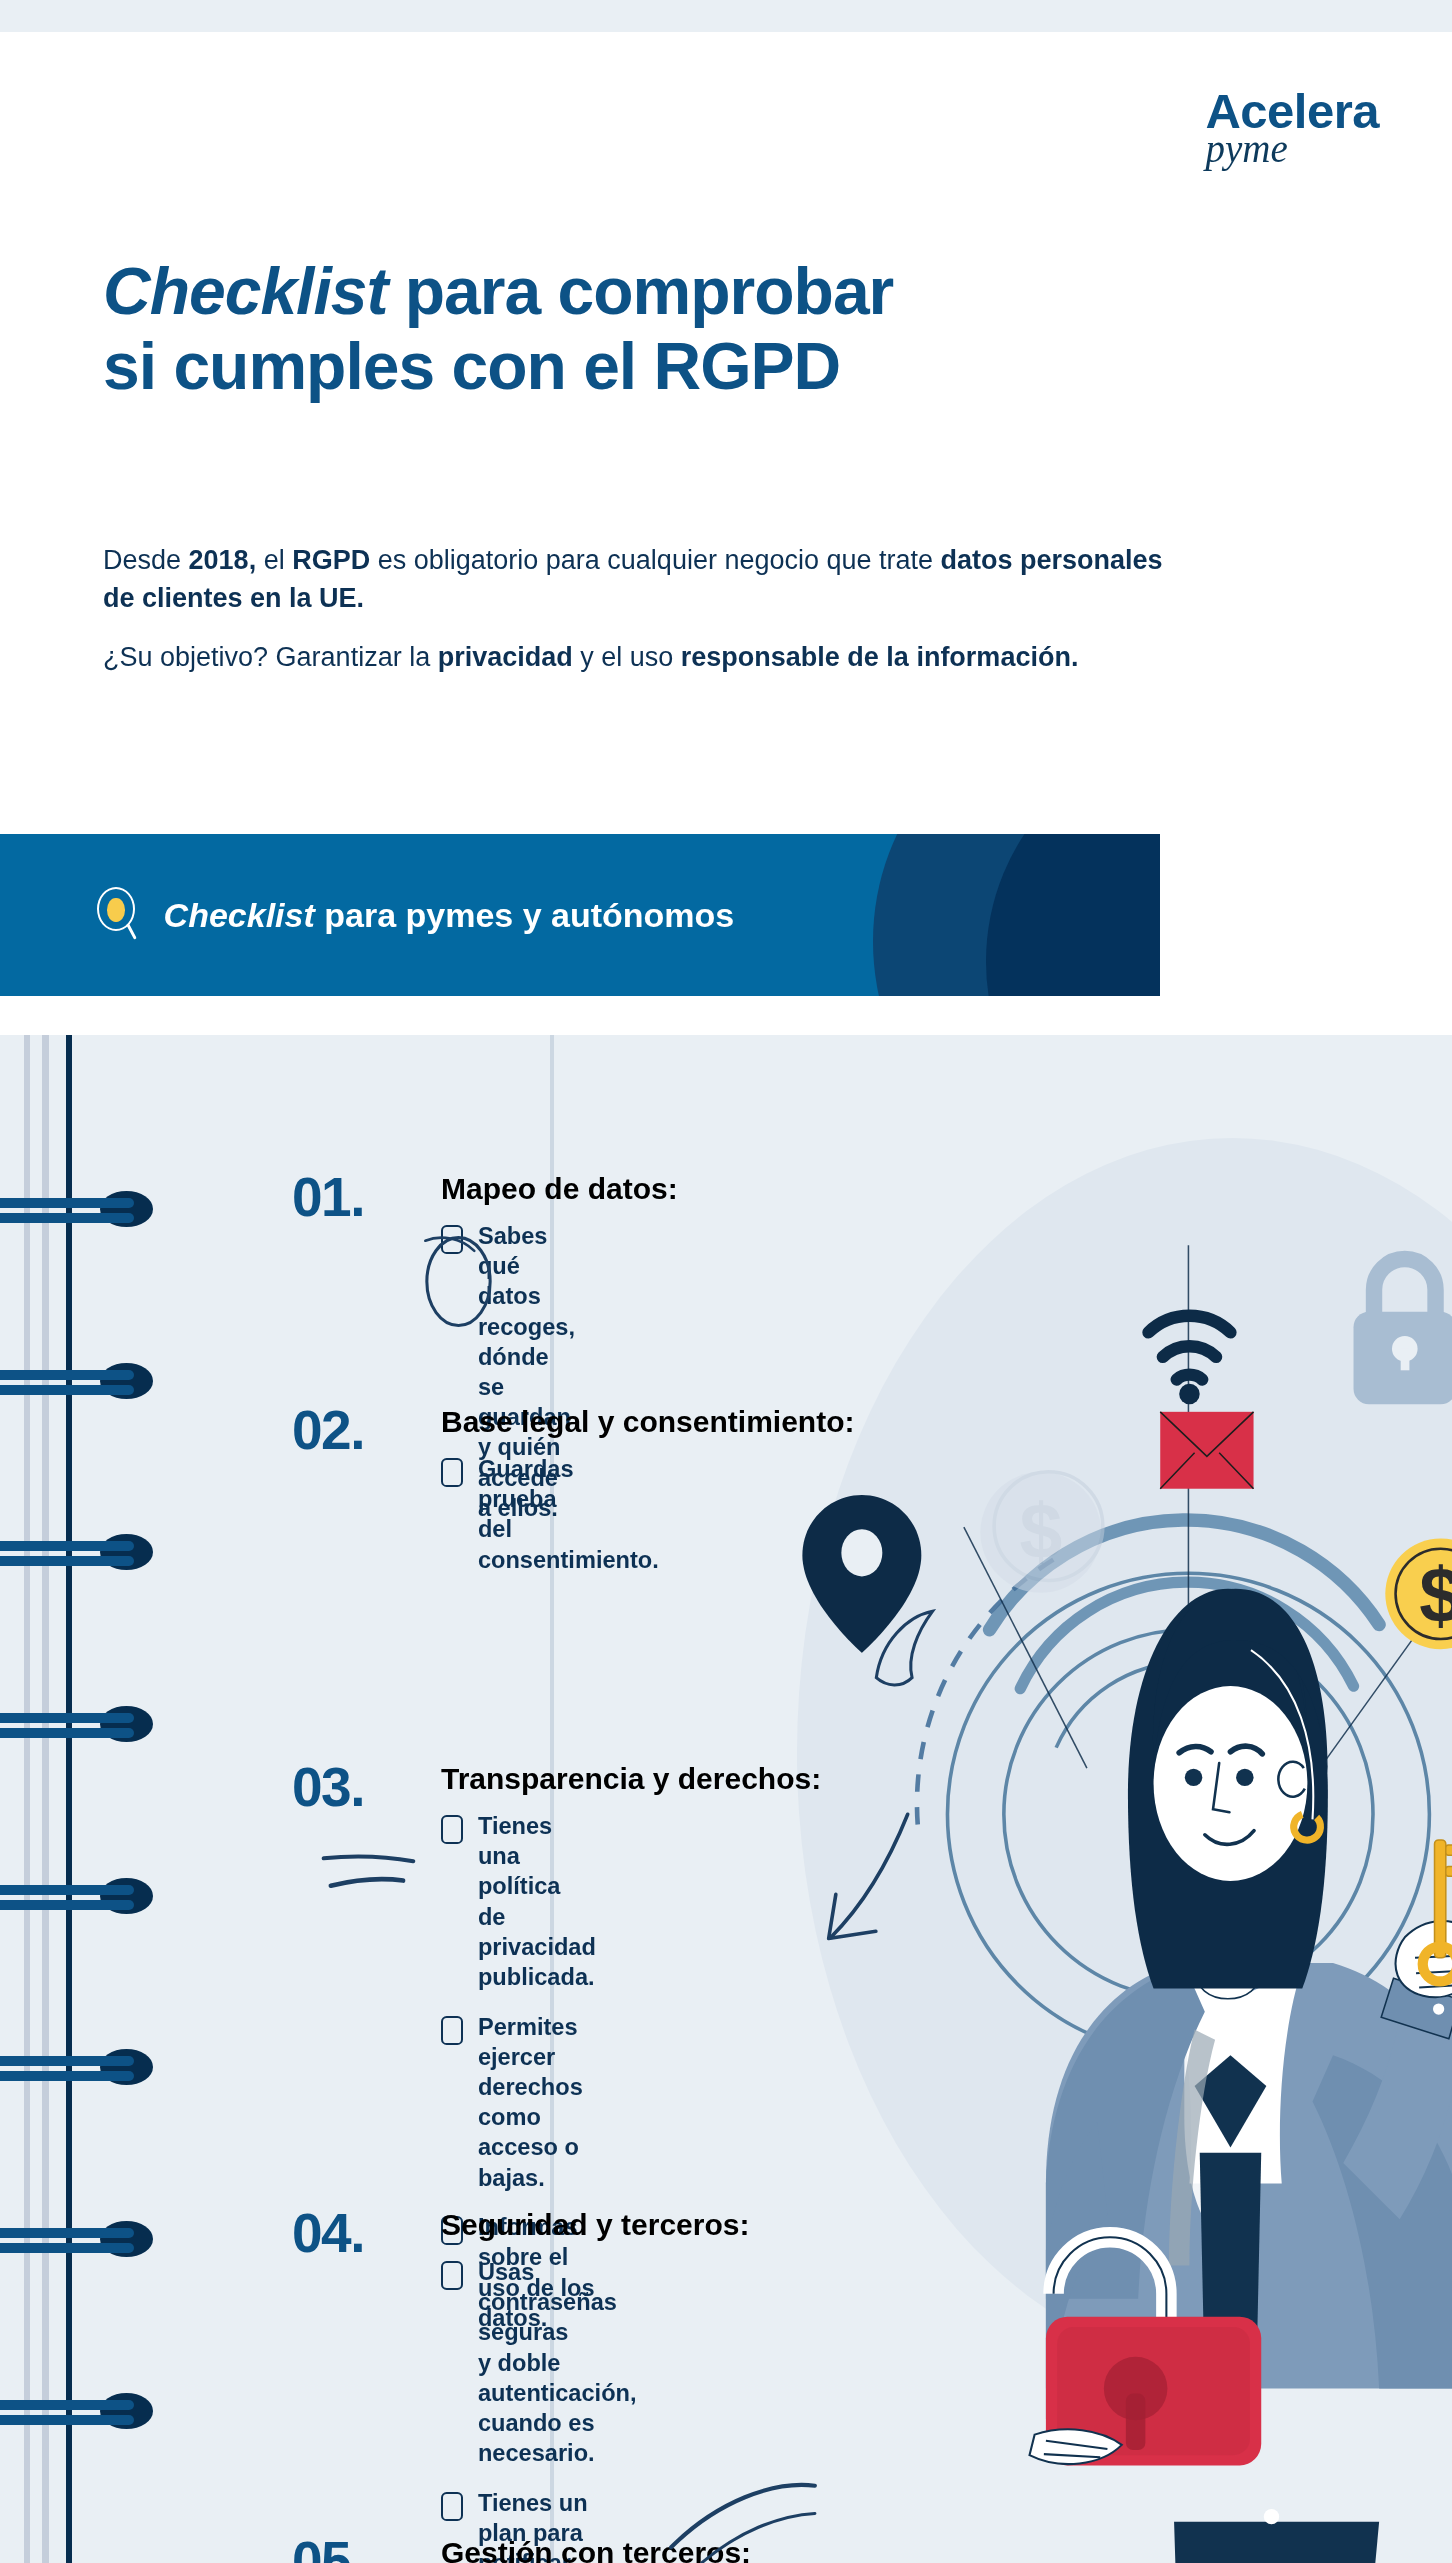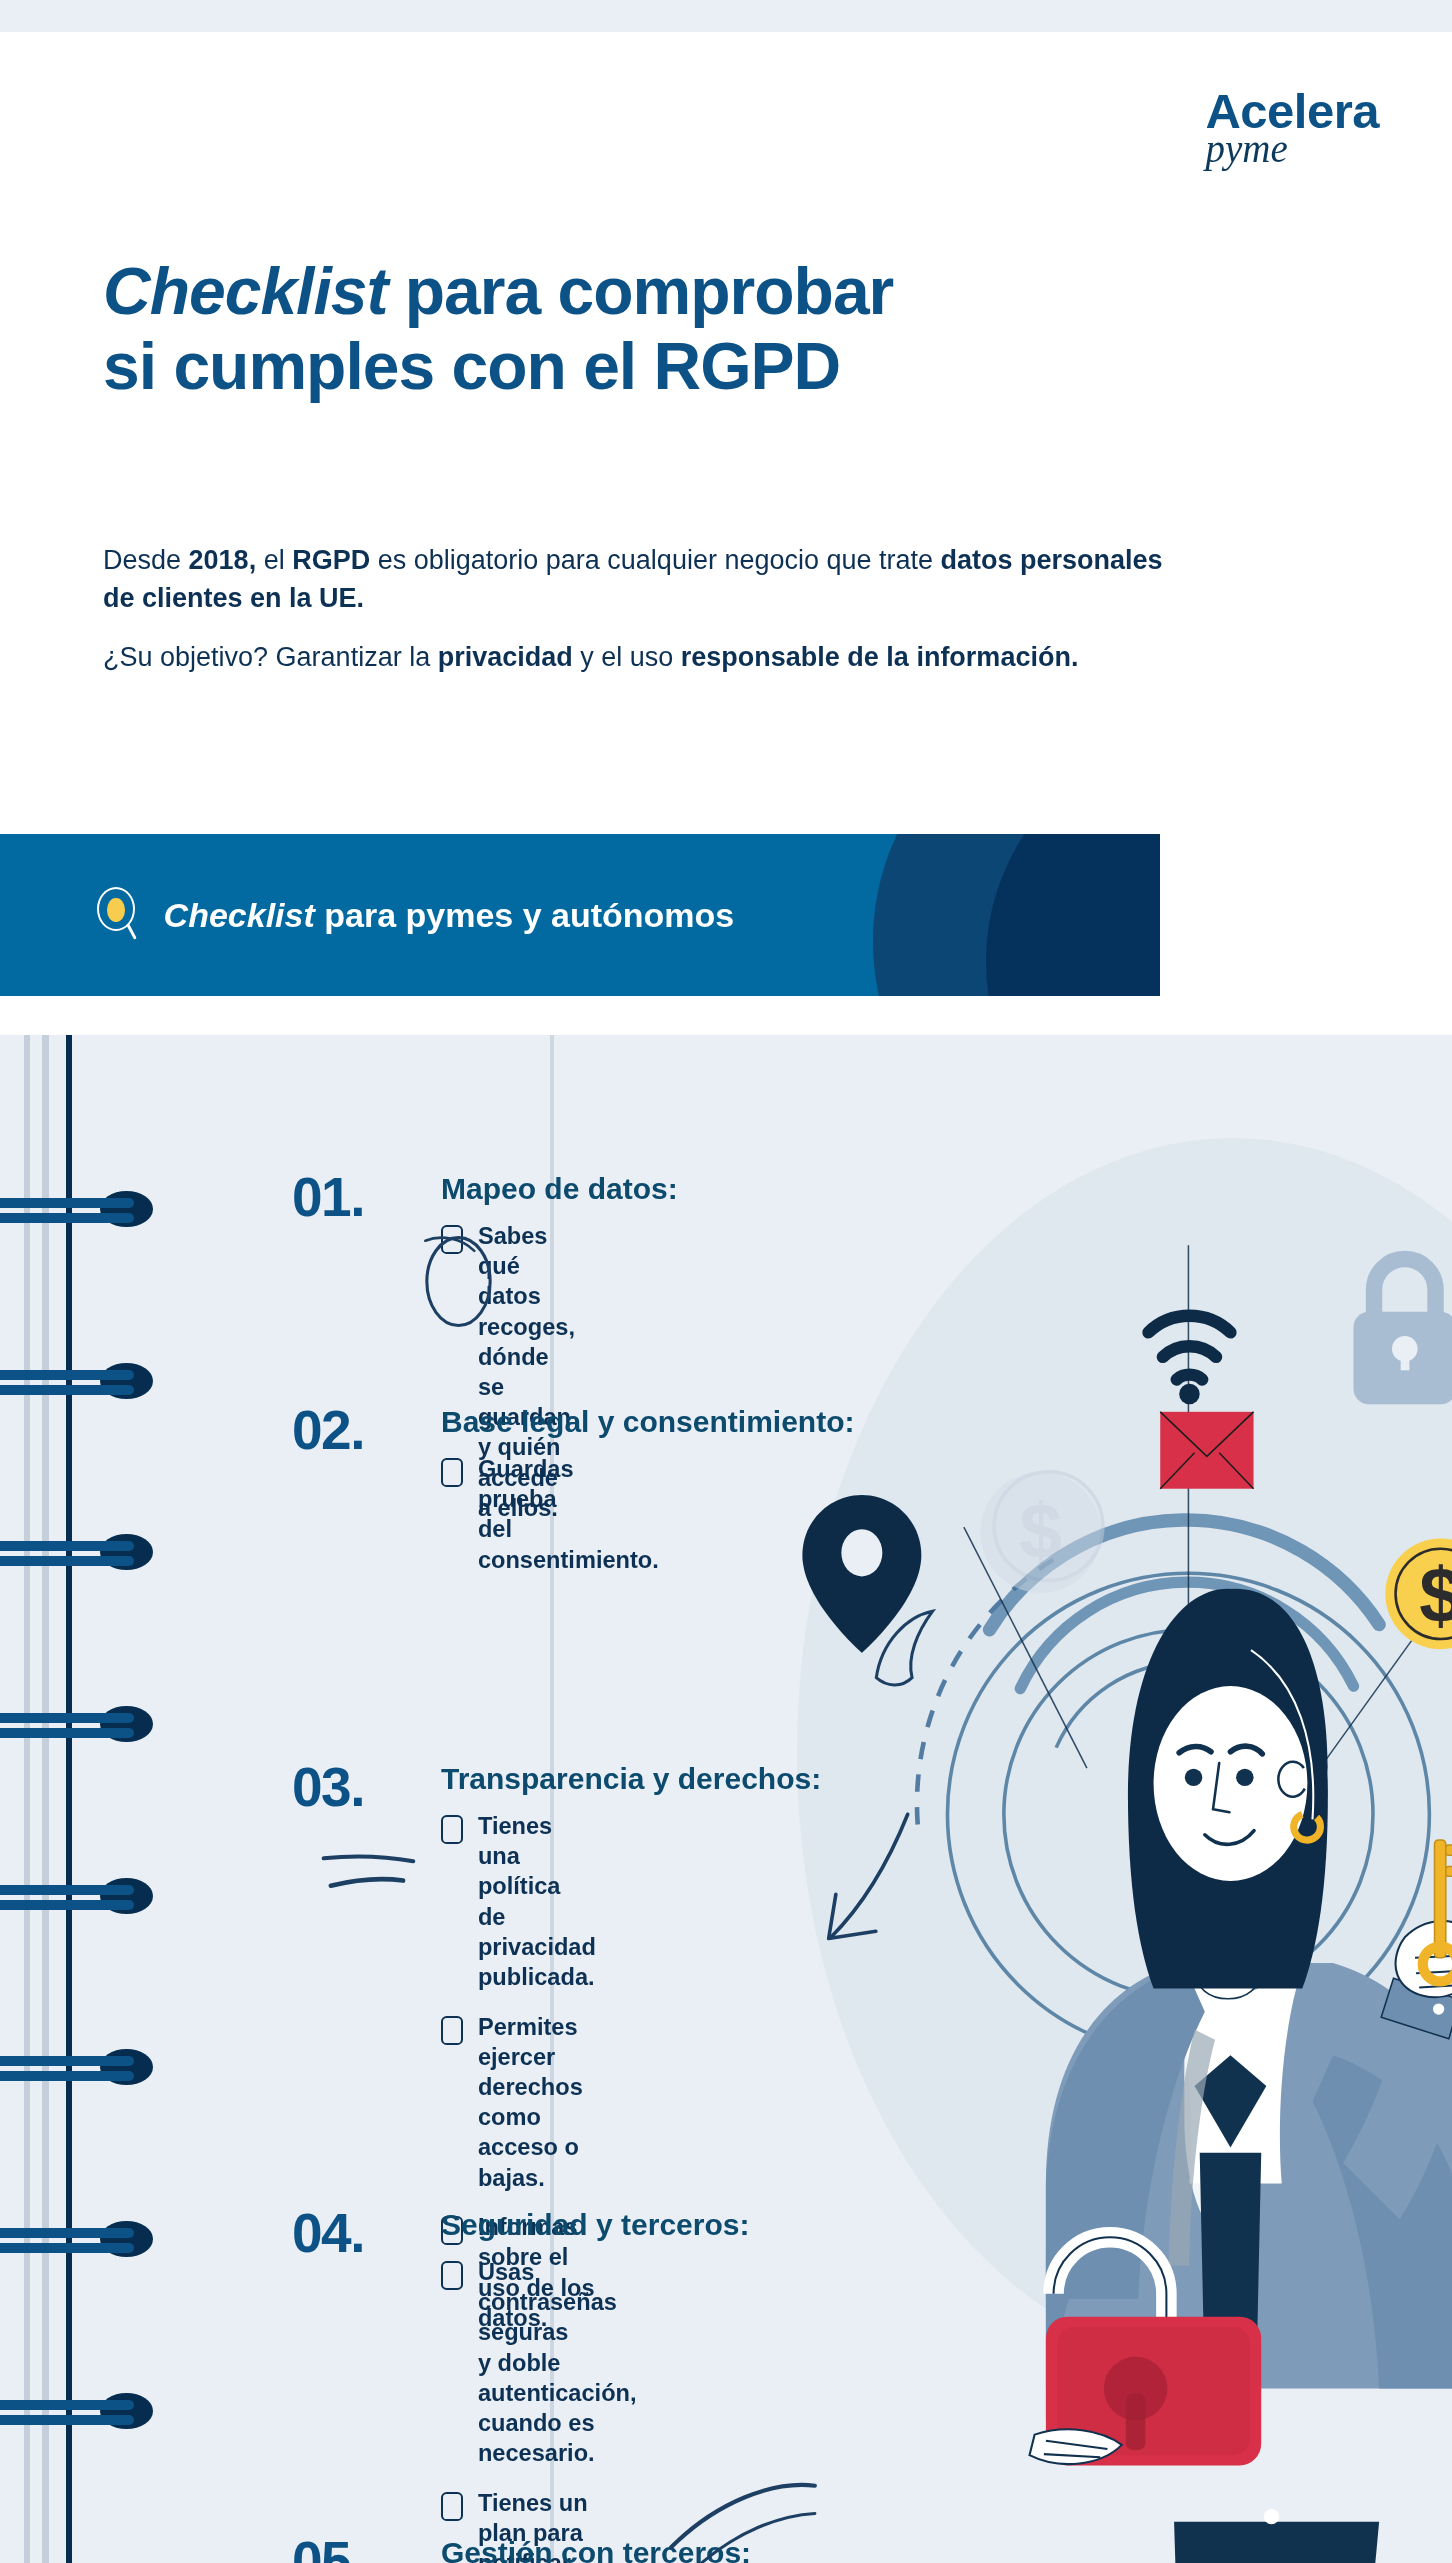--- a/index.html
+++ b/index.html
@@ -143,21 +143,21 @@
   
   .checklist { position: absolute; left: 0; top: 0; width: 1453px; }
   .item { position: absolute; }
   .item-num {
     position: absolute; left: 0; top: 0;
     font-size: 55px; font-weight: 700; color: #0d5286;
     letter-spacing: -1.5px; line-height: 1;
   }
   .item-head {
     position: absolute; left: 149px; top: 4.1px;
-    font-size: 30px; font-weight: 700; color: #0c4a6e;
+    font-size: 30px; font-weight: 700; color: #000000;
     white-space: nowrap; line-height: 1;
   }
   .checks { position: absolute; left: 149px; top: 51px; }
   .check-row {
     display: flex; align-items: flex-start; gap: 15.4px;
     margin-bottom: 19.5px;
   }
   .chk {
     flex: 0 0 auto;
     width: 21.5px; height: 29px;

